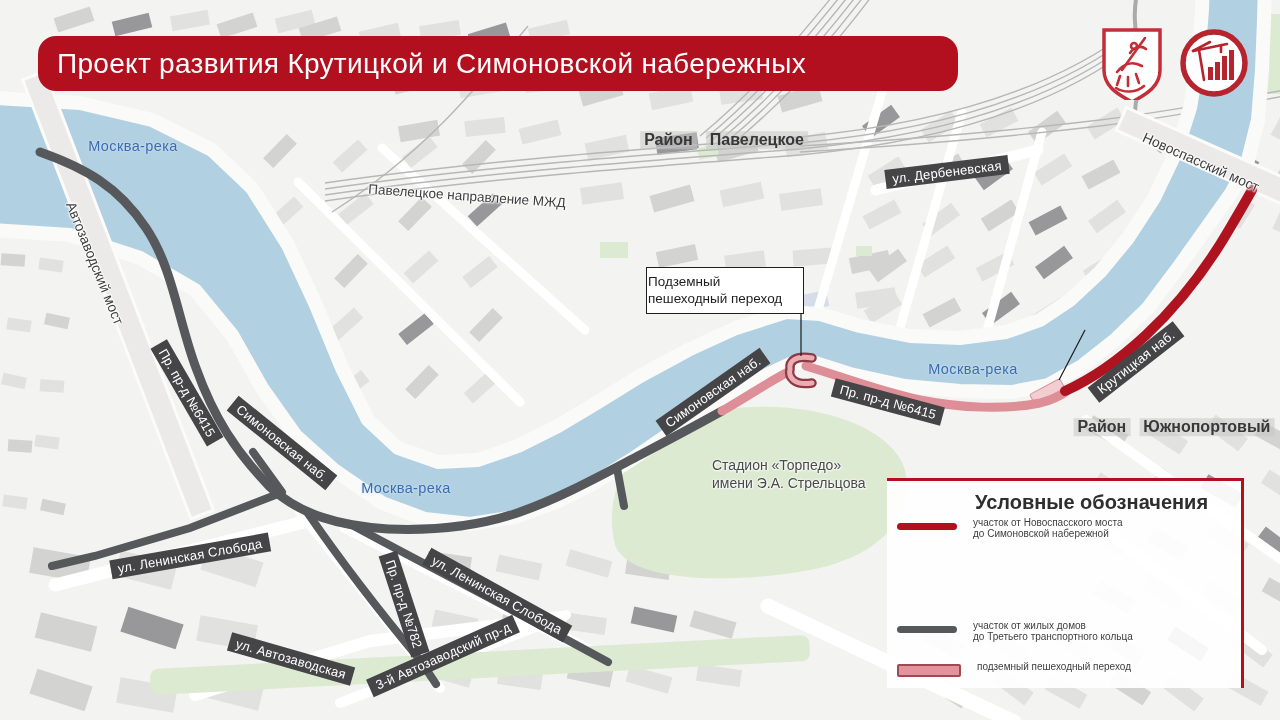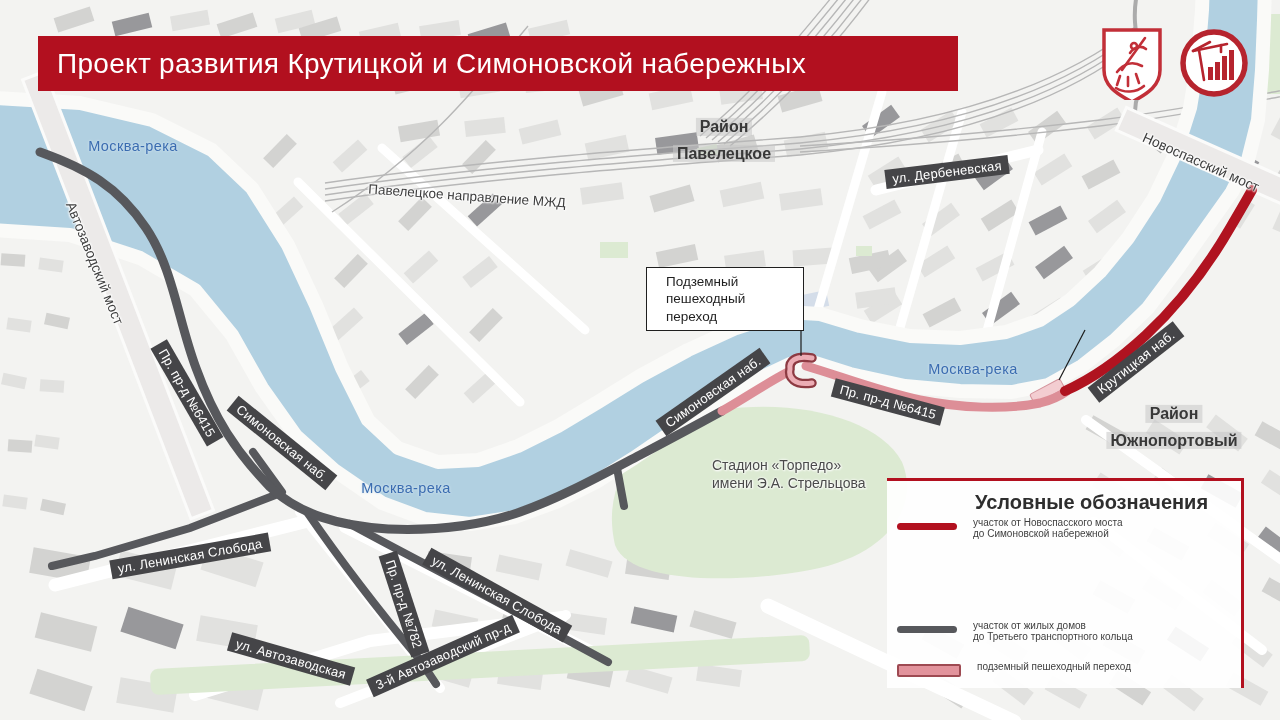--- a/index.html
+++ b/index.html
@@ -7,31 +7,31 @@
   #stage{position:relative;width:1280px;height:720px;}
   #map-svg{position:absolute;left:0;top:0;z-index:0;}
   
   #labels{position:absolute;left:0;top:0;width:1280px;height:720px;z-index:2;}
   .lbl{position:absolute;transform:translate(-50%,-50%) rotate(var(--r,0deg));white-space:nowrap;}
   .ban{background:#454548;color:#fff;font-size:13px;padding:2px 7px;letter-spacing:.2px;}
   .plain{color:#3e3e3e;font-size:13.5px;
     text-shadow:0 0 2px #fff,0 0 2px #fff,0 0 3px #fff,1px 1px 2px #fff,-1px -1px 2px #fff;}
   .riv{color:#3a6cb0;font-size:14.5px;letter-spacing:.4px;
     text-shadow:0 0 2px #cfe2ef,0 0 3px #cfe2ef;}
-  .dist{display:flex;flex-direction:column;align-items:center;gap:9px;transform:translate(-50%,-50%);}
+  .dist{display:flex;flex-direction:row;align-items:center;gap:9px;transform:translate(-50%,-50%);}
   .dist span{display:inline-block;background:rgba(198,198,198,.55);color:#383838;
     font-weight:bold;font-size:16px;line-height:1.1;padding:0 4px;}
   .stadium{position:absolute;color:#4a4a4a;font-size:14px;line-height:1.3;white-space:pre-line;
     text-shadow:0 0 2px #fff,0 0 3px #fff,1px 1px 2px #fff;}
   
   .callout{position:absolute;z-index:3;background:#fff;border:1.2px solid #1f1f1f;
-    color:#1f1f1f;font-size:13.5px;line-height:1.28;padding:5px 19px;white-space:pre-line;}
+    color:#1f1f1f;font-size:13.5px;line-height:1.28;padding:5px 1px;white-space:pre-line;}
   
   #titlebar{position:absolute;left:38px;top:36px;width:920px;height:55px;z-index:4;
-    background:#b2101f;display:flex;align-items:center;}
+    background:#b2101f;display:flex;align-items:center;border-radius:18px;}
   #titlebar h1{margin:0 0 0 19px;color:#fff;font-size:28px;font-weight:normal;letter-spacing:.3px;}
   #logos{position:absolute;left:1100px;top:26px;z-index:4;display:flex;gap:14px;align-items:center;}
   
   #legend{position:absolute;left:887px;top:478px;width:357px;height:210px;z-index:3;
     background:rgba(255,255,255,.92);border-top:3.5px solid #b2101f;border-right:3.5px solid #b2101f;
     box-sizing:border-box;}
   #legend h2{position:absolute;left:88px;top:10px;margin:0;font-size:20px;color:#2e2e2e;}
   .lg-row{position:absolute;left:10px;display:flex;align-items:flex-start;}
   .sw{width:60px;height:7px;border-radius:3.5px;margin:6px 16px 0 0;flex:0 0 auto;}
   .lg-txt{font-size:10px;line-height:1.12;color:#3e3e3e;white-space:pre-line;}

